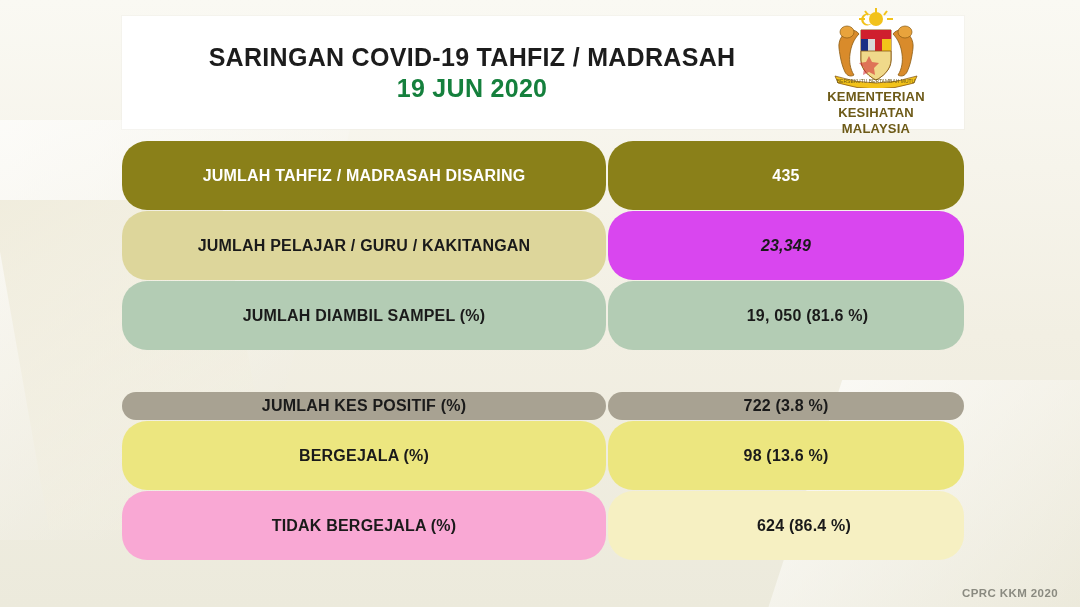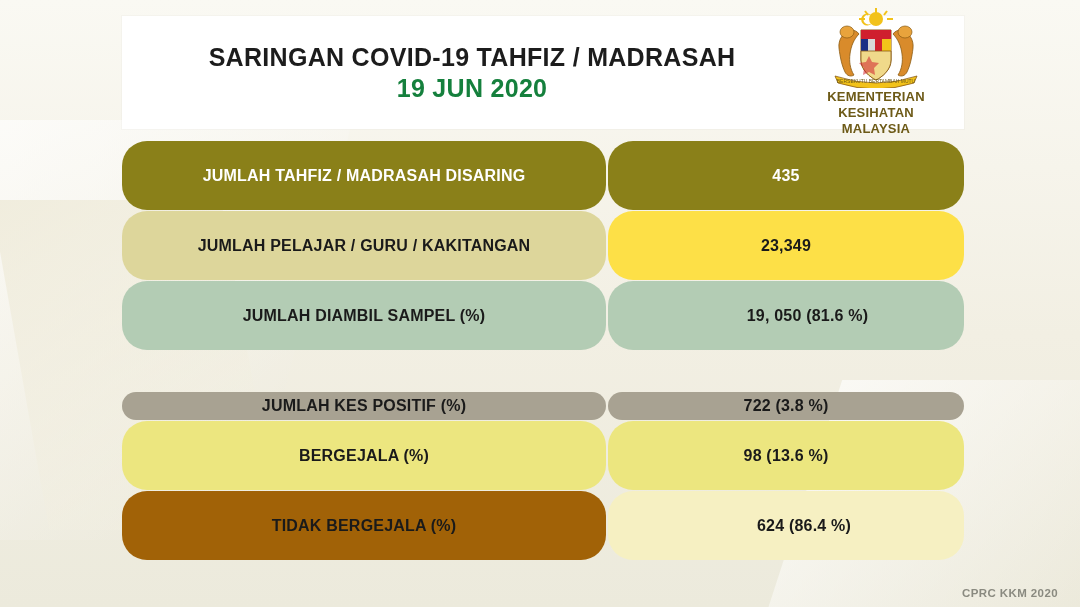--- a/index.html
+++ b/index.html
@@ -226,34 +226,34 @@
     </div>
   </div>
 
   <div class="table">
     <div class="row r0">
       <div class="cell-label" style="background: rgb(138, 128, 25);">JUMLAH TAHFIZ / MADRASAH DISARING</div>
       <div class="cell-value" style="background: rgb(138, 128, 25);">435</div>
     </div>
     <div class="row r1">
       <div class="cell-label" style="background: rgb(221, 214, 155);">JUMLAH PELAJAR / GURU / KAKITANGAN</div>
-      <div class="cell-value" style="background: #fde047;">23,349</div>
+      <div class="cell-value" style="background: #d946ef; font-style: italic;">23,349</div>
     </div>
     <div class="row r2">
       <div class="cell-label" style="background: rgb(179, 204, 180);">JUMLAH DIAMBIL SAMPEL (%)</div>
       <div class="cell-value" style="background: rgb(179, 204, 180); padding-left: 43px;">19, 050 (81.6 %)</div>
     </div>
     <div class="row r3">
       <div class="cell-label" style="background: rgb(168, 162, 146);">JUMLAH KES POSITIF (%)</div>
       <div class="cell-value" style="background: rgb(168, 162, 146);">722 (3.8 %)</div>
     </div>
     <div class="row r4">
       <div class="cell-label" style="background: rgb(236, 230, 127);">BERGEJALA (%)</div>
       <div class="cell-value" style="background: rgb(236, 230, 127);">98 (13.6 %)</div>
     </div>
     <div class="row r5">
-      <div class="cell-label" style="background: #a16207;">TIDAK BERGEJALA (%)</div>
+      <div class="cell-label" style="background: #f9a8d4;">TIDAK BERGEJALA (%)</div>
       <div class="cell-value" style="background: rgb(246, 240, 194); padding-left: 36px;">624 (86.4 %)</div>
     </div>
   </div>
 
   <div class="footer">CPRC KKM 2020</div>
 </div>
 
 </body></html>

